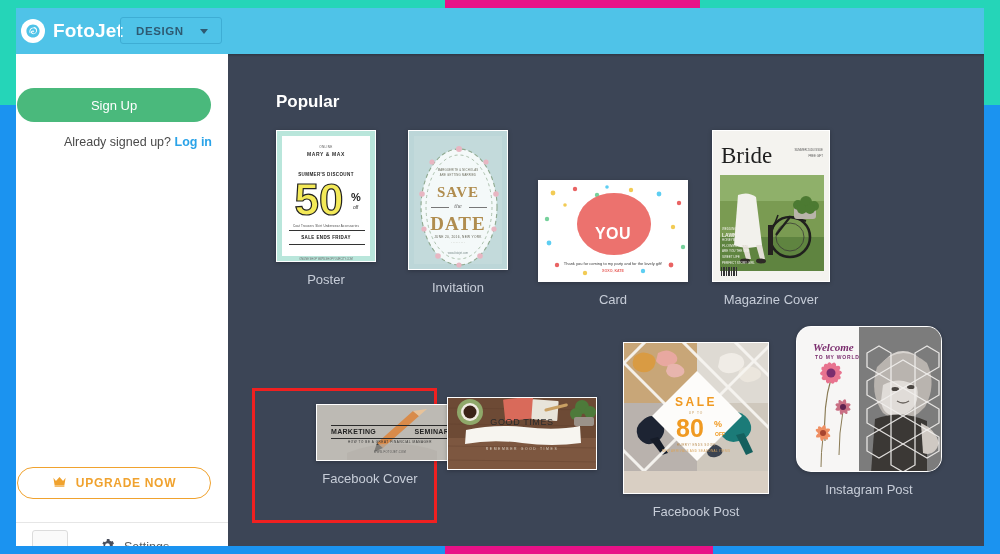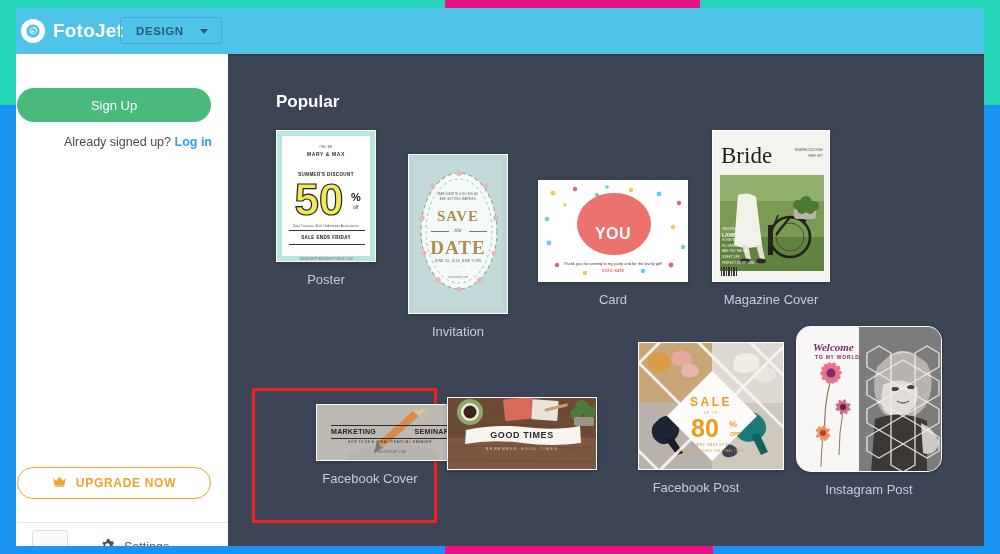--- a/index.html
+++ b/index.html
@@ -231,21 +231,21 @@
             <div class="tinyline" style="left:12px; top:99px; width:76px;"></div>
             <div class="tx" style="top:104px; font-size:4.5px; letter-spacing:.4px; color:#111; font-weight:bold;">SALE ENDS FRIDAY</div>
             <div class="tinyline" style="left:12px; top:113px; width:76px;"></div>
             <div class="tx" style="top:127px; font-size:2.6px; color:#666;">ONLINE SHOP WWW.SHOPYOURCITY.COM</div>
           </div>
         </div>
         <div class="caption">Poster</div>
       </div>
 
       <div class="tile" style="left:180px; top:76px; width:100px;">
-        <div class="thumb" style="width:100px; height:160px;margin-top:24px;">
+        <div class="thumb" style="width:100px; height:140px;">
           <div class="art">
             <div class="inv-bg"></div>
               <div class="inv-in"></div>
             <svg style="position:absolute; left:9px; top:13px;" width="82" height="126" viewBox="0 0 82 126" aria-hidden="true">
               <ellipse cx="41" cy="63" rx="38" ry="58" fill="#ffffff" opacity=".82"></ellipse>
               <ellipse cx="41" cy="63" rx="38" ry="58" fill="none" stroke="#8fa98f" stroke-width="1.1" stroke-dasharray="4 3"></ellipse>
               <ellipse cx="41" cy="63" rx="33" ry="52" fill="none" stroke="#9bb39b" stroke-width=".8" stroke-dasharray="3 3"></ellipse>
               <g fill="#e8b6c2">
                 <circle cx="41" cy="5" r="3"></circle>
                   <circle cx="14" cy="18" r="2.6"></circle>
@@ -409,28 +409,28 @@
               <g fill="#4d7a3a">
                   <circle cx="134" cy="9" r="7"></circle>
                   <circle cx="142" cy="14" r="6"></circle>
                   <circle cx="128" cy="16" r="6"></circle>
                 </g>
               <rect x="126" y="19" width="20" height="9" rx="2" fill="#9b9289"></rect>
             </svg>
             <svg style="position:absolute; left:16px; top:26px;" width="118" height="22" aria-hidden="true">
               <path d="M2 6 Q30 0 60 3 Q92 7 116 2 L117 19 Q88 23 58 19 Q28 15 1 20z" fill="#f7f5f0"></path>
             </svg>
-            <div class="tx" style="top:32px; font-size:9px; font-weight:bold; color:#2b2b2b; letter-spacing:.6px;">GOOD TIMES</div>
+            <div class="tx" style="top:19px; font-size:9px; font-weight:normal; color:#2b2b2b; letter-spacing:.6px;">GOOD TIMES</div>
             <div class="tx" style="top:49px; font-size:3.4px; letter-spacing:1.6px; color:#ded6c9;">REMEMBER GOOD TIMES</div>
           </div>
         </div>
       </div>
 
       <div class="tile" style="left:395px; top:288px; width:146px;">
-        <div class="thumb" style="width:146px; height:128px;margin-left:15px;">
+        <div class="thumb" style="width:146px; height:152px;">
           <div class="art">
             <div class="fbp-bg"></div>
             <svg style="position:absolute;left:0;top:0;" width="146" height="128" aria-hidden="true">
               <rect width="146" height="128" fill="#cfc6ba"></rect>
               <rect x="0" y="0" width="73" height="60" fill="#c8a678"></rect>
               <rect x="73" y="0" width="73" height="60" fill="#dedad3"></rect>
               <rect x="0" y="60" width="73" height="68" fill="#b9b2ad"></rect>
               <rect x="73" y="60" width="73" height="68" fill="#cfc8bd"></rect>
               <path d="M10 14 q8 -8 18 -2 q6 4 2 12 q-6 8 -16 4 q-8 -4 -4 -14z" fill="#d99b43"></path>
               <path d="M34 10 q10 -6 18 2 q4 6 -4 10 q-10 4 -16 -4z" fill="#e8a8a0"></path>

